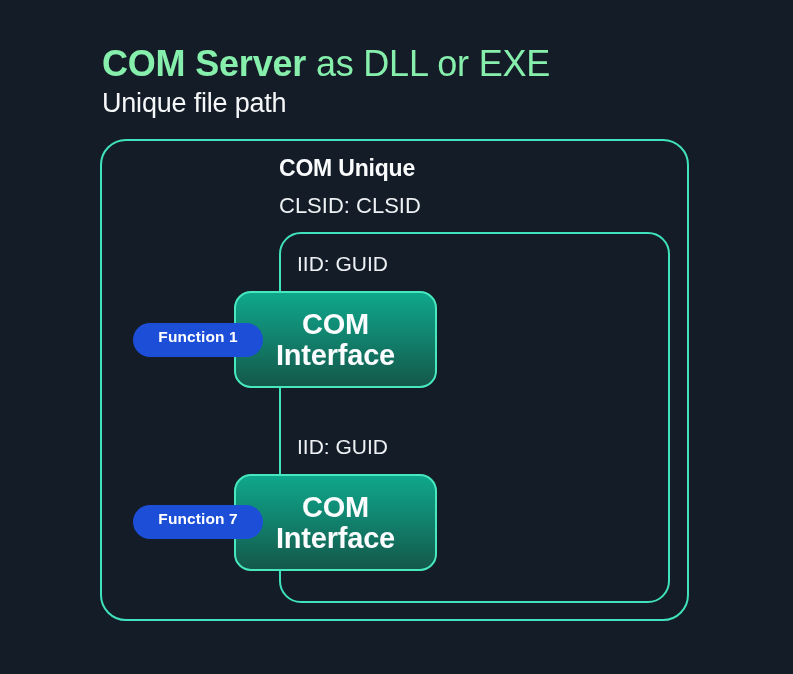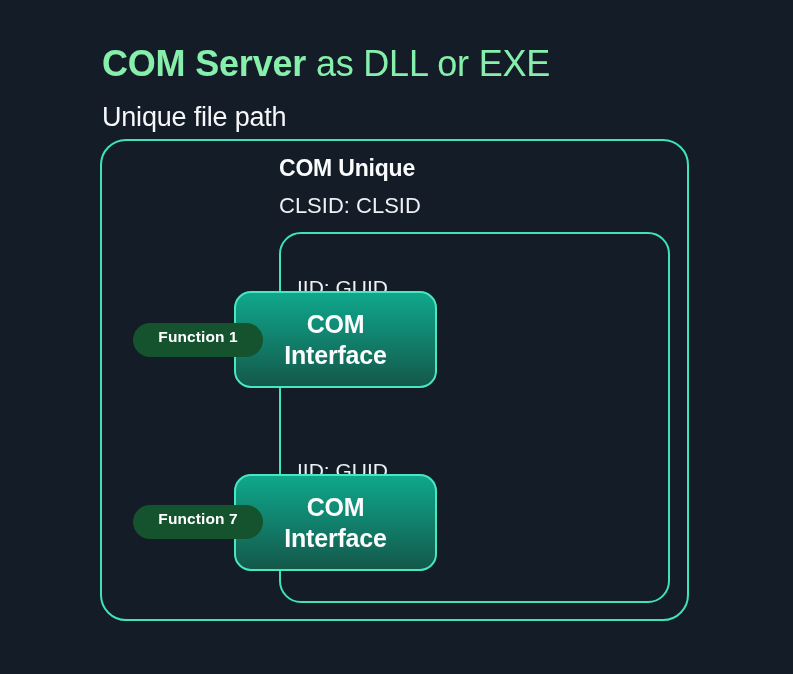--- a/index.html
+++ b/index.html
@@ -17,21 +17,21 @@
     left: 102px; top: 47px;
     font-size: 36px;
     line-height: 33px;
     font-weight: 400;
     letter-spacing: -0.2px;
     color: #86efac;
   }
   .title .strong { font-weight: 700; }
   .subtitle {
     position: absolute;
-    left: 102px; top: 101px;
+    left: 102px; top: 87px;
     font-size: 27px;
     line-height: 33px;
     font-weight: 400;
     letter-spacing: -0.2px;
     color: #f5f7f9;
   }
   .outer-rect {
     position: absolute;
     left: 100px; top: 139px;
     width: 589px; height: 482px;
@@ -65,55 +65,54 @@
     background: transparent;
     z-index: 1;
   }
   .iid {
     position: absolute;
     left: 297px;
     font-size: 21px;
     font-weight: 400;
     color: #eef1f4;
     z-index: 2;
-    margin-top: 24px;
   }
   .iid-1 { top: 252px; }
   .iid-2 { top: 435px; }
   .iface-box {
     position: absolute;
     left: 234px;
     width: 203px; height: 97px;
     box-sizing: border-box;
     border: 2.5px solid #47e8be;
     border-radius: 17px;
     background: linear-gradient(180deg, #0fa78c 0%, #11826d 48%, #14584a 100%);
     display: flex;
     flex-direction: column;
     align-items: center;
     justify-content: center;
     z-index: 3;
   }
   .iface-1 { top: 291px; }
   .iface-2 { top: 474px; }
   .iface-line {
-    font-size: 25px;
+    font-size: 29px;
     line-height: 31px;
     font-weight: 700;
     letter-spacing: -0.2px;
     color: #fbfcfe;
     text-align: right;
   }
   .pill {
     position: absolute;
     left: 133px;
     width: 130px; height: 34px;
     box-sizing: border-box;
     border-radius: 17px;
-    background: #14532d;
+    background: #1d4ed8;
     display: flex;
     align-items: center;
     justify-content: center;
     font-size: 15.5px;
     font-weight: 700;
     letter-spacing: 0.1px;
     color: #ffffff;
     z-index: 4;
     padding-bottom: 6px;
   }

